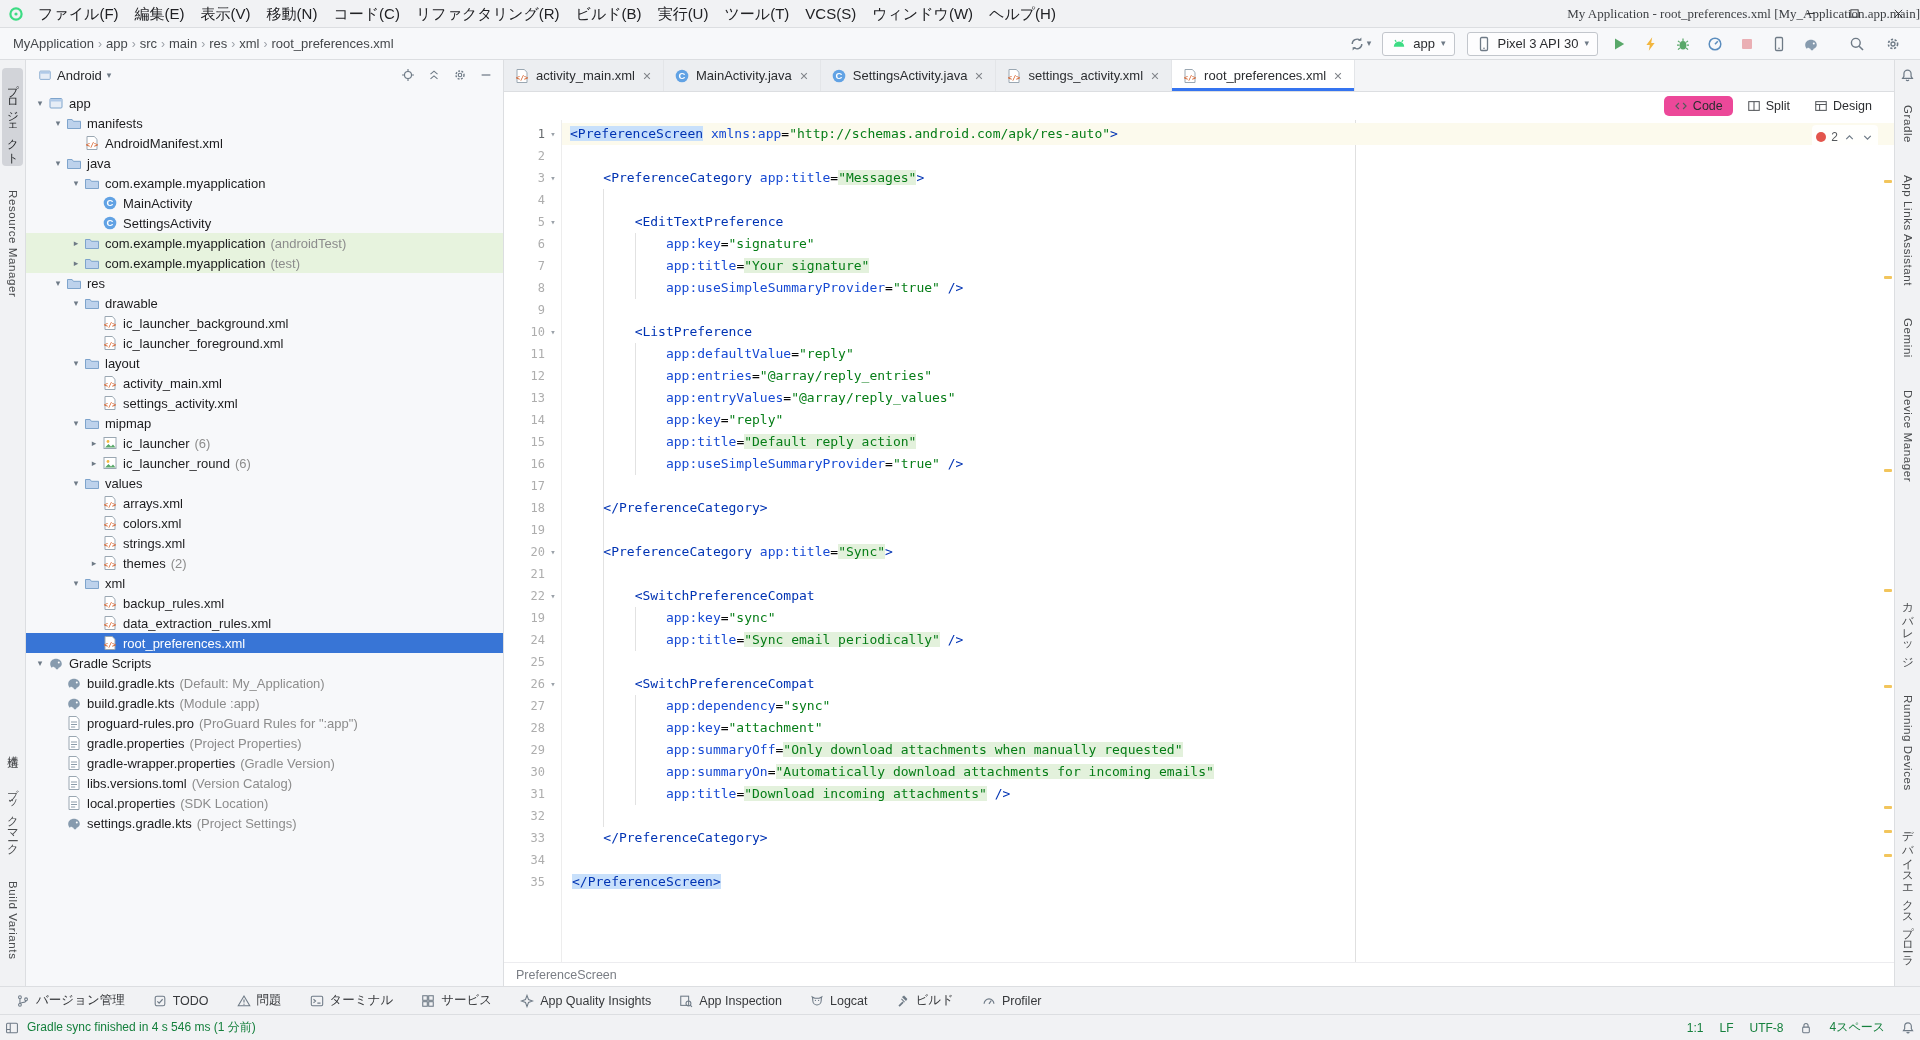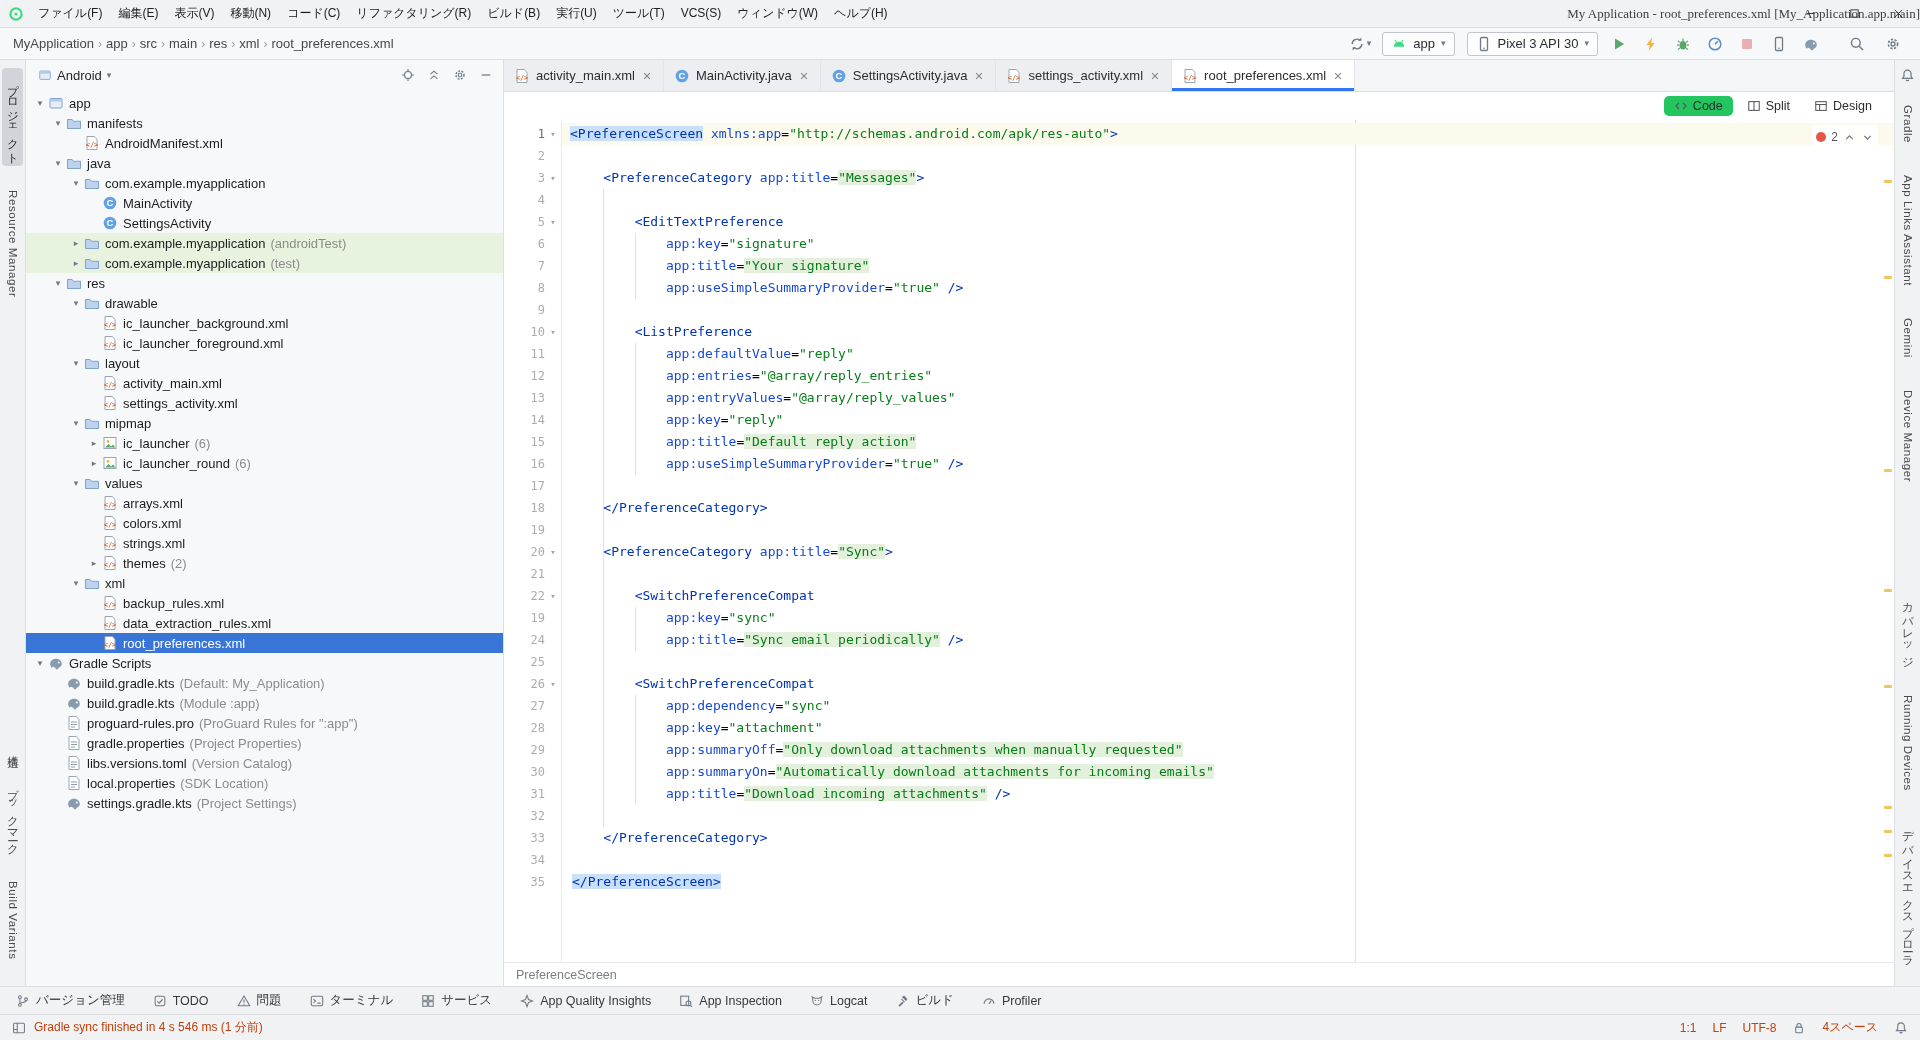--- a/index.html
+++ b/index.html
@@ -13,21 +13,21 @@
   }
   .svgi { display:inline-flex; width:16px; height:16px; flex:none; }
   .svgi svg { width:100%; height:100%; }
   .svgi.sm { width:13px; height:13px; }
   .mini-arrow { color:#6e7a86; font-size:9px; line-height:1; }
 
   
   .titlebar { height:28px; flex:none; background:#f1f2f4; border-bottom:1px solid #dcdee1;
     display:flex; align-items:center; position:relative; padding-left:8px; }
   .menus { display:flex; align-items:center; margin-left:6px; z-index:2; }
-  .menu { padding:0 8px; line-height:27px; font-size:12px; color:#202124; cursor:default; }
+  .menu { padding:0 8px; line-height:27px; font-size:15px; color:#202124; cursor:default; }
   .win-title { position:absolute; left:0; right:0; text-align:right; color:#3c3f43; font-size:13px; z-index:1;font-family:Liberation Serif, serif; }
   .win-controls { margin-left:auto; display:flex; z-index:2; }
   .win-btn { width:44px; height:27px; display:flex; align-items:center; justify-content:center; }
   .win-btn .svgi { width:13px; height:13px; }
 
   
   .toolbar { height:32px; flex:none; background:#f7f8fa; border-bottom:1px solid #dcdee1;
     display:flex; align-items:center; padding:0 10px; }
   .crumbs { display:flex; align-items:center; color:#45484c; white-space:nowrap; }
   .crumb { padding:2px 3px; }
@@ -80,21 +80,21 @@
   .tab.active::after { content:""; position:absolute; left:0; right:0; bottom:0; height:3px;
     background:var(--accent,#3574f0); }
   .tab .close { display:inline-flex; width:12px; height:12px; }
   .tab .close svg { width:100%; height:100%; }
 
   .editor-toolbar { height:28px; flex:none; background:#fff; display:flex; align-items:center;
     justify-content:flex-end; padding:0 12px; }
   .modes { display:flex; align-items:center; gap:4px; }
   .mode { display:flex; align-items:center; gap:5px; padding:3px 10px; border-radius:5px;
     font-size:12.5px; color:#2b2d30; }
-  .mode.selected { background:#22c55e;margin-left:28px; }
+  .mode.selected { background:#ec4899;margin-left:28px; }
   .mode .svgi { width:14px; height:14px; }
 
   .code-area { flex:1; min-height:0; position:relative; display:flex;
     font-family:"DejaVu Sans Mono","Liberation Mono",monospace; font-size:13px; line-height:22px; background:#fff; }
   .gutter { width:58px; flex:none; padding-top:3px; border-right:1px solid #ededed; background:#fff; }
   .gline { height:22px; display:flex; align-items:center; color:#adadad; font-size:12px; }
   .gline .gnum { flex:1; text-align:right; }
   .gline.caret .gnum { color:#666a6e; }
   .gline .gfold { width:16px; flex:none; text-align:center; color:#9aa1a8; font-size:9px; }
   .codepane { flex:1; position:relative; padding-top:3px; overflow:hidden; }
@@ -122,21 +122,21 @@
   .crumb-bottom { height:24px; flex:none; background:#fff; border-top:1px solid #ececef;
     display:flex; align-items:center; padding:0 12px; color:#7a7e85; font-size:12.5px; }
 
   
   .twbar { height:28px; flex:none; background:#f1f2f4; border-top:1px solid #dcdee1;
     display:flex; align-items:center; padding:0 16px; gap:28px; font-size:12.5px; color:#37393c; }
   .tw { display:flex; align-items:center; gap:6px; white-space:nowrap; }
   .tw .svgi { width:14px; height:14px; }
 
   .statusbar { height:26px; flex:none; background:#f1f2f4; border-top:1px solid #dcdee1;
-    display:flex; align-items:center; padding:0 12px; gap:8px; font-size:12px; color:#c2410c; }
+    display:flex; align-items:center; padding:0 5px; gap:8px; font-size:12px; color:#15803d; }
   .sb-left { display:flex; align-items:center; gap:8px; }
   .sb-right { margin-left:auto; display:flex; align-items:center; gap:16px; }
   .sb-item { display:flex; align-items:center; gap:4px; }
   .sb-right .svgi { width:14px; height:14px; }
 </style>
 </head>
 <body>
 
 <div id="app">
 
@@ -685,20 +685,31 @@
           <div class="trow" style="padding-left: 24px;">
             <span class="chev"></span>
             <span class="svgi ico">
               <svg viewBox="0 0 16 16" xmlns="http://www.w3.org/2000/svg">
                 <path d="M3 1.5h7.2l2.8 2.8v10.2H3z" fill="#ffffff" stroke="#9AA7B2"></path>
                 <path d="M5 7h6M5 9.5h6M5 12h4.2" stroke="#8C9CA9"></path>
               </svg>
             </span>
             <span class="lbl">gradle.properties</span>
             <span class="ann">(Project Properties)</span>
+          </div>
+          <div class="trow" style="padding-left: 24px;">
+            <span class="chev"></span>
+            <span class="svgi ico">
+              <svg viewBox="0 0 16 16" xmlns="http://www.w3.org/2000/svg">
+                <path d="M3 1.5h7.2l2.8 2.8v10.2H3z" fill="#ffffff" stroke="#9AA7B2"></path>
+                <path d="M5 7h6M5 9.5h6M5 12h4.2" stroke="#8C9CA9"></path>
+              </svg>
+            </span>
+            <span class="lbl">gradle-wrapper.properties</span>
+            <span class="ann">(Gradle Version)</span>
           </div>
           <div class="trow" style="padding-left: 24px;">
             <span class="chev"></span>
             <span class="svgi ico">
               <svg viewBox="0 0 16 16" xmlns="http://www.w3.org/2000/svg">
                 <path d="M3 1.5h7.2l2.8 2.8v10.2H3z" fill="#ffffff" stroke="#9AA7B2"></path>
                 <path d="M5 7h6M5 9.5h6M5 12h4.2" stroke="#8C9CA9"></path>
               </svg>
             </span>
             <span class="lbl">libs.versions.toml</span>

